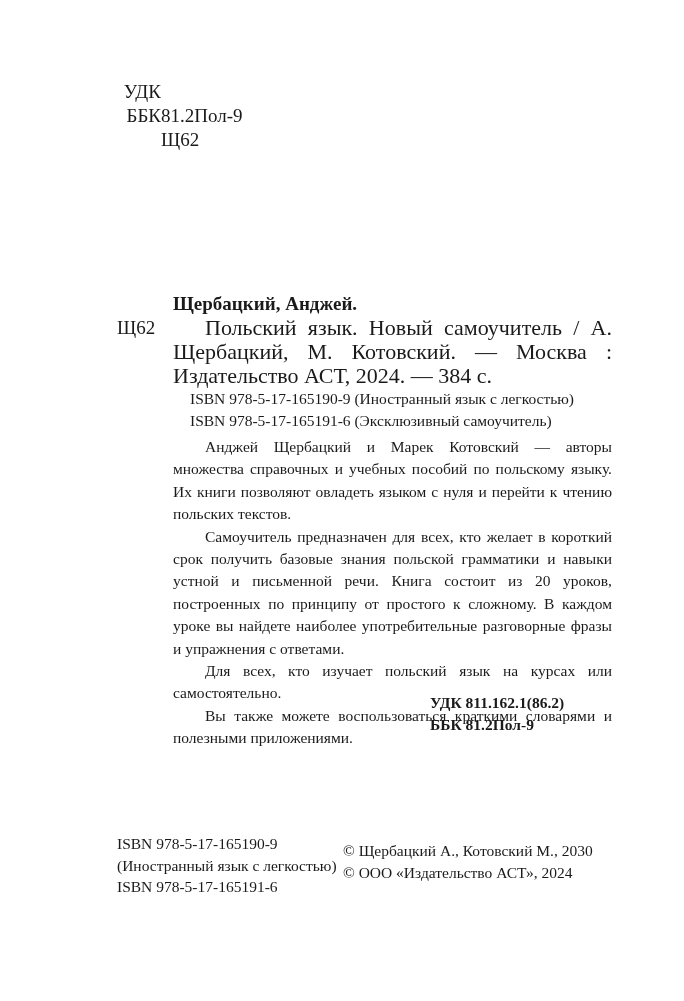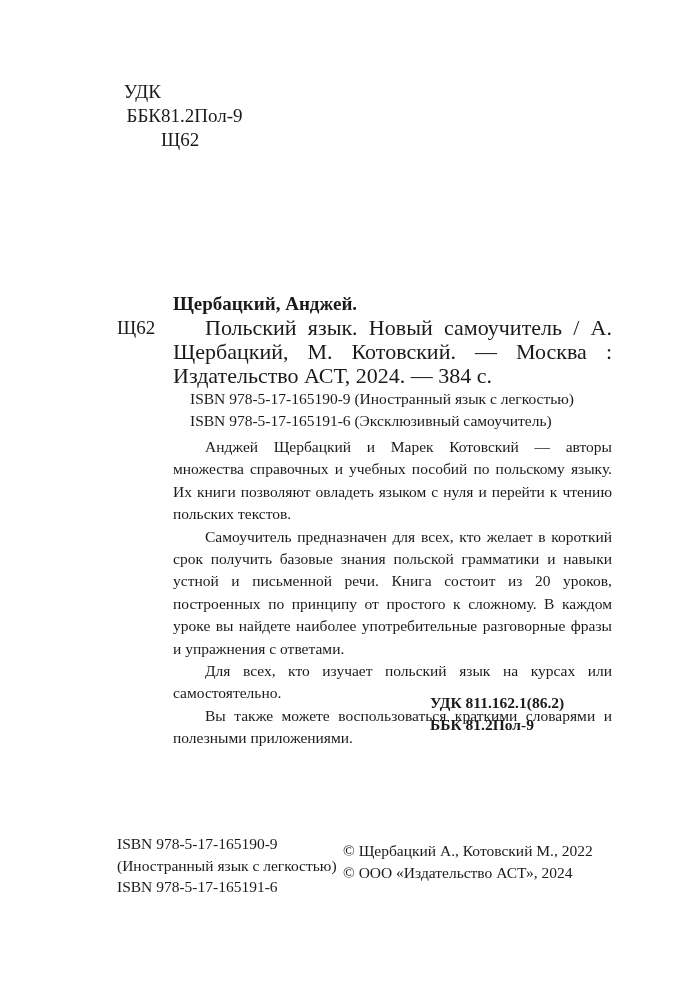--- a/index.html
+++ b/index.html
@@ -58,15 +58,15 @@
   <div>ББК 81.2Пол-9</div>
 </div>
 
 <div class="abs footer-left">
   <div>ISBN 978-5-17-165190-9</div>
   <div>(Иностранный язык с легкостью)</div>
   <div>ISBN 978-5-17-165191-6</div>
 </div>
 
 <div class="abs footer-right">
-  <div>© Щербацкий А., Котовский М., 2022</div>
+  <div>© Щербацкий А., Котовский М., 2030</div>
   <div>© ООО «Издательство АСТ», 2024</div>
 </div>
 
 </body></html>

